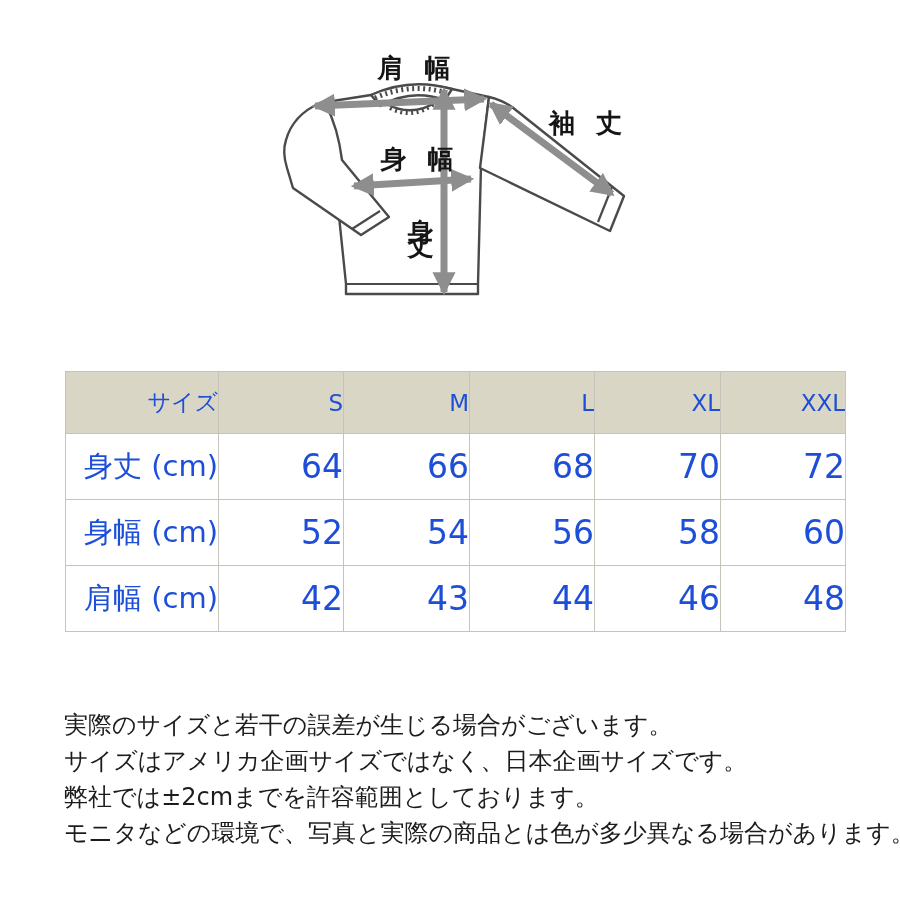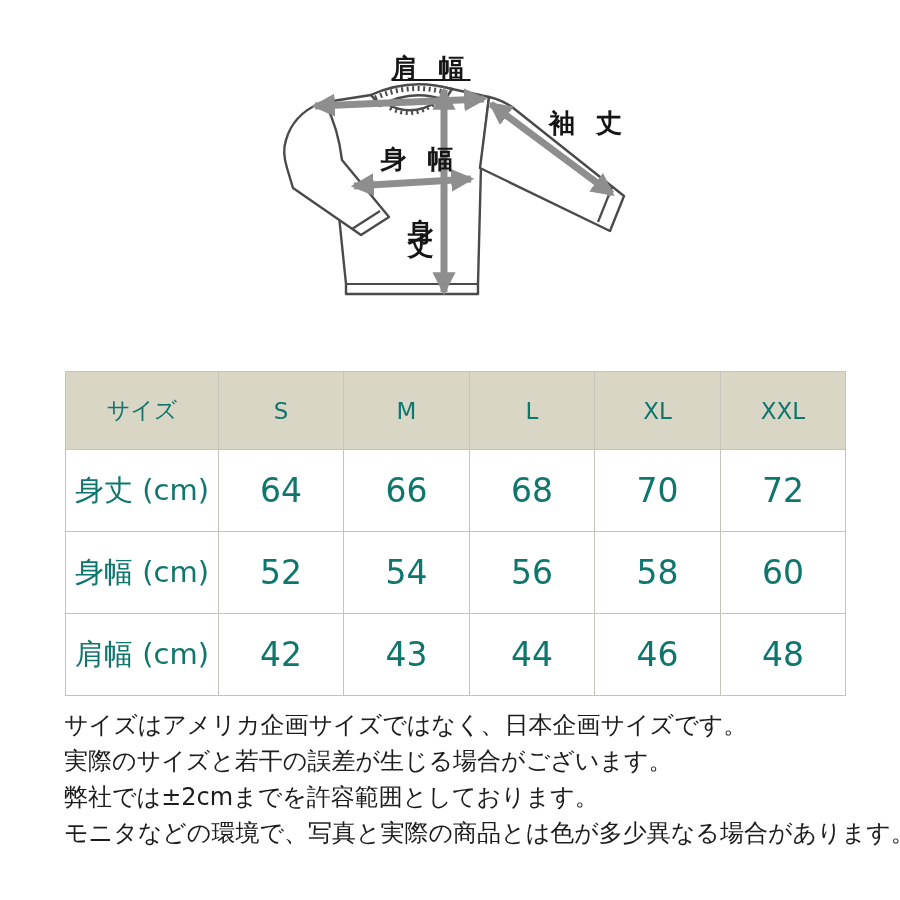--- a/index.html
+++ b/index.html
@@ -16,22 +16,22 @@
   }
   .dlabel.vertical{
     writing-mode:vertical-rl;letter-spacing:14px;text-align:left;line-height:1;
   }
   
   table.size-table{
     position:absolute;left:65px;top:371px;width:780px;
     border-collapse:collapse;table-layout:fixed;
   }
   .size-table th,.size-table td{
-    border:1px solid #c6c4ba;text-align:center;vertical-align:middle;
-    color:#0f766e;padding:8px;
+    border:1px solid #c6c4ba;text-align:right;vertical-align:middle;
+    color:#1d4ed8;padding:0;
   }
   .size-table thead th{
     height:61px;background:#dad6c6;font-size:23px;font-weight:500;
   }
   .size-table tbody td{height:65px;background:#ffffff;font-size:33px;font-weight:400;}
   .size-table tbody td.rowlabel{font-size:29px;}
   
   .notes{
     position:absolute;left:64px;top:707px;width:800px;
     font-size:24px;line-height:36px;color:#1c1c1c;
@@ -69,21 +69,21 @@
     </g>
 
     <g stroke="#8e8e8e" stroke-width="7">
       <line x1="315" y1="106" x2="484" y2="99" marker-start="url(#ah)" marker-end="url(#ah)"></line>
       <line x1="354" y1="186" x2="471" y2="179" marker-start="url(#ah)" marker-end="url(#ah)"></line>
       <line x1="444" y1="90" x2="444" y2="292" marker-start="url(#ah)" marker-end="url(#ah)"></line>
       <line x1="491" y1="104" x2="612" y2="194" marker-start="url(#ah)" marker-end="url(#ah)"></line>
     </g>
   </svg>
 
-  <div class="dlabel" style="left:371px;top:55px;width:120px;text-decoration:underline;">肩 幅</div>
+  <div class="dlabel" style="left:357px;top:55px;width:120px;">肩 幅</div>
   <div class="dlabel" style="left:508px;top:110px;width:120px;text-align:right;">袖 丈</div>
   <div class="dlabel" style="left:360px;top:146px;width:120px;">身 幅</div>
   <div class="dlabel vertical" style="left:408px;top:198px;height:90px;">身丈</div>
 </div>
 
 <table class="size-table">
   <colgroup>
     <col style="width:153px">
       <col style="width:125px">
       <col style="width:126px">
@@ -123,17 +123,17 @@
       <td>42</td>
       <td>43</td>
       <td>44</td>
       <td>46</td>
       <td>48</td>
     </tr>
   </tbody>
 </table>
 
 <div class="notes">
+  <div class="note-line">実際のサイズと若干の誤差が生じる場合がございます。</div>
   <div class="note-line">サイズはアメリカ企画サイズではなく、日本企画サイズです。</div>
-  <div class="note-line">実際のサイズと若干の誤差が生じる場合がございます。</div>
   <div class="note-line">弊社では±2cmまでを許容範囲としております。</div>
   <div class="note-line">モニタなどの環境で、写真と実際の商品とは色が多少異なる場合があります。</div>
 </div>
 
 </body></html>

